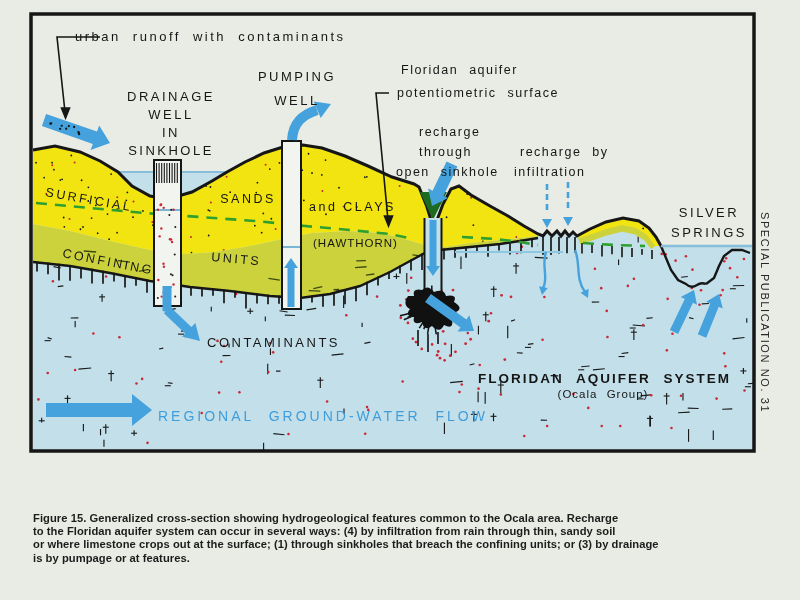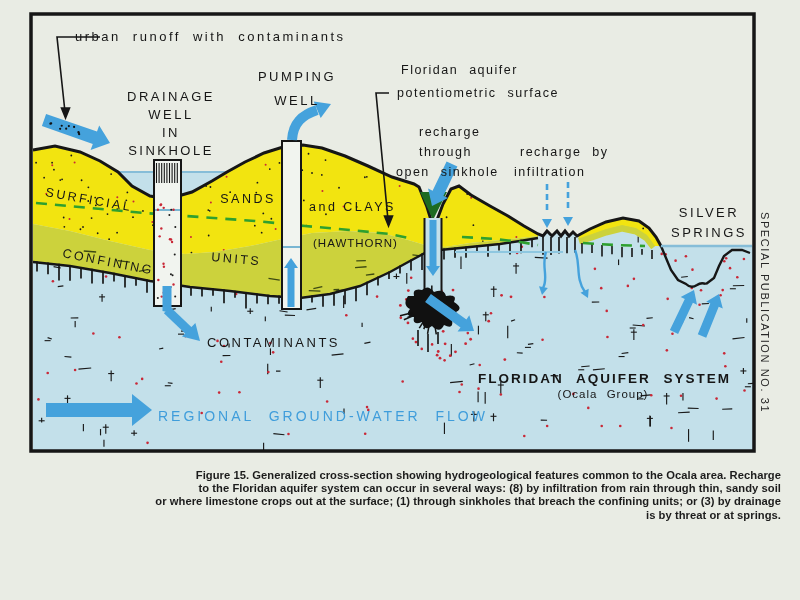--- a/index.html
+++ b/index.html
@@ -10,34 +10,34 @@
     --arrow:#45a2dc;
     --flowtext:#3f9ddb;
     --potgreen:#2fa02f;
     --red:#c92837;
     --ink:#161616;
     --tube:#f1f4ef;
   }
   html,body{margin:0;padding:0;}
   body{width:800px;height:600px;background:var(--page-bg);overflow:hidden;
        font-family:"Liberation Sans",sans-serif;}
-  .page{position:relative;width:692px;height:600px;text-align:right;}
+  .page{position:relative;width:692px;height:600px;}
   svg{position:absolute;left:0;top:0;}
   svg text{fill:var(--ink);font-family:"Liberation Sans","DejaVu Sans",sans-serif;}
   .lbl13{font-size:13px;letter-spacing:2.5px;word-spacing:6px;}
   .lbl12{font-size:12.5px;letter-spacing:1.5px;word-spacing:6px;}
   .lay{font-size:12.5px;letter-spacing:2.5px;}
   .small{font-size:11.5px;letter-spacing:1px;word-spacing:5px;}
   .big{font-size:13.5px;font-weight:bold;letter-spacing:2px;word-spacing:7px;}
   .flow{font-size:14px;letter-spacing:3px;word-spacing:8px;fill:var(--flowtext);}
   .f-yellow{fill:var(--yellow);}
   .f-green{fill:var(--green);}
   .f-blue{fill:var(--blue);}
   .s-ink{stroke:var(--ink);fill:none;}
-  .caption{position:absolute;left:33px;top:469px;width:748px;font-size:11.2px;
+  .caption{position:absolute;left:33px;top:512px;width:748px;font-size:11.2px;
            font-weight:bold;color:#1c1c1c;line-height:13.2px;letter-spacing:0.05px;}
   .sidebar{position:absolute;left:759px;top:212px;writing-mode:vertical-rl;
            font-size:11px;letter-spacing:1.6px;color:#262626;}
 </style>
 </head>
 <body>
 
 <div class="page">
 
 <svg id="d" width="800" height="600" viewBox="0 0 800 600">
@@ -780,18 +780,18 @@
     <text x="158" y="421" class="flow">REGIONAL GROUND-WATER FLOW</text>
   </g>
 
   <rect x="31" y="14" width="723" height="437" fill="none" stroke="var(--ink)" stroke-width="3.5"></rect>
 </svg>
 
 <div class="sidebar">SPECIAL PUBLICATION NO. 31</div>
 
 <div class="caption">
   <div>Figure 15. Generalized cross-section showing hydrogeological features common to the Ocala area. Recharge</div>
-  <div>to the Floridan aquifer system can occur in several ways: (8) by infiltration from rain through thin, sandy soil</div>
+  <div>to the Floridan aquifer system can occur in several ways: (4) by infiltration from rain through thin, sandy soil</div>
   <div>or where limestone crops out at the surface; (1) through sinkholes that breach the confining units; or (3) by drainage</div>
-  <div>is by threat or at springs.</div>
+  <div>is by pumpage or at features.</div>
 </div>
 
 </div>
 
 </body></html>

